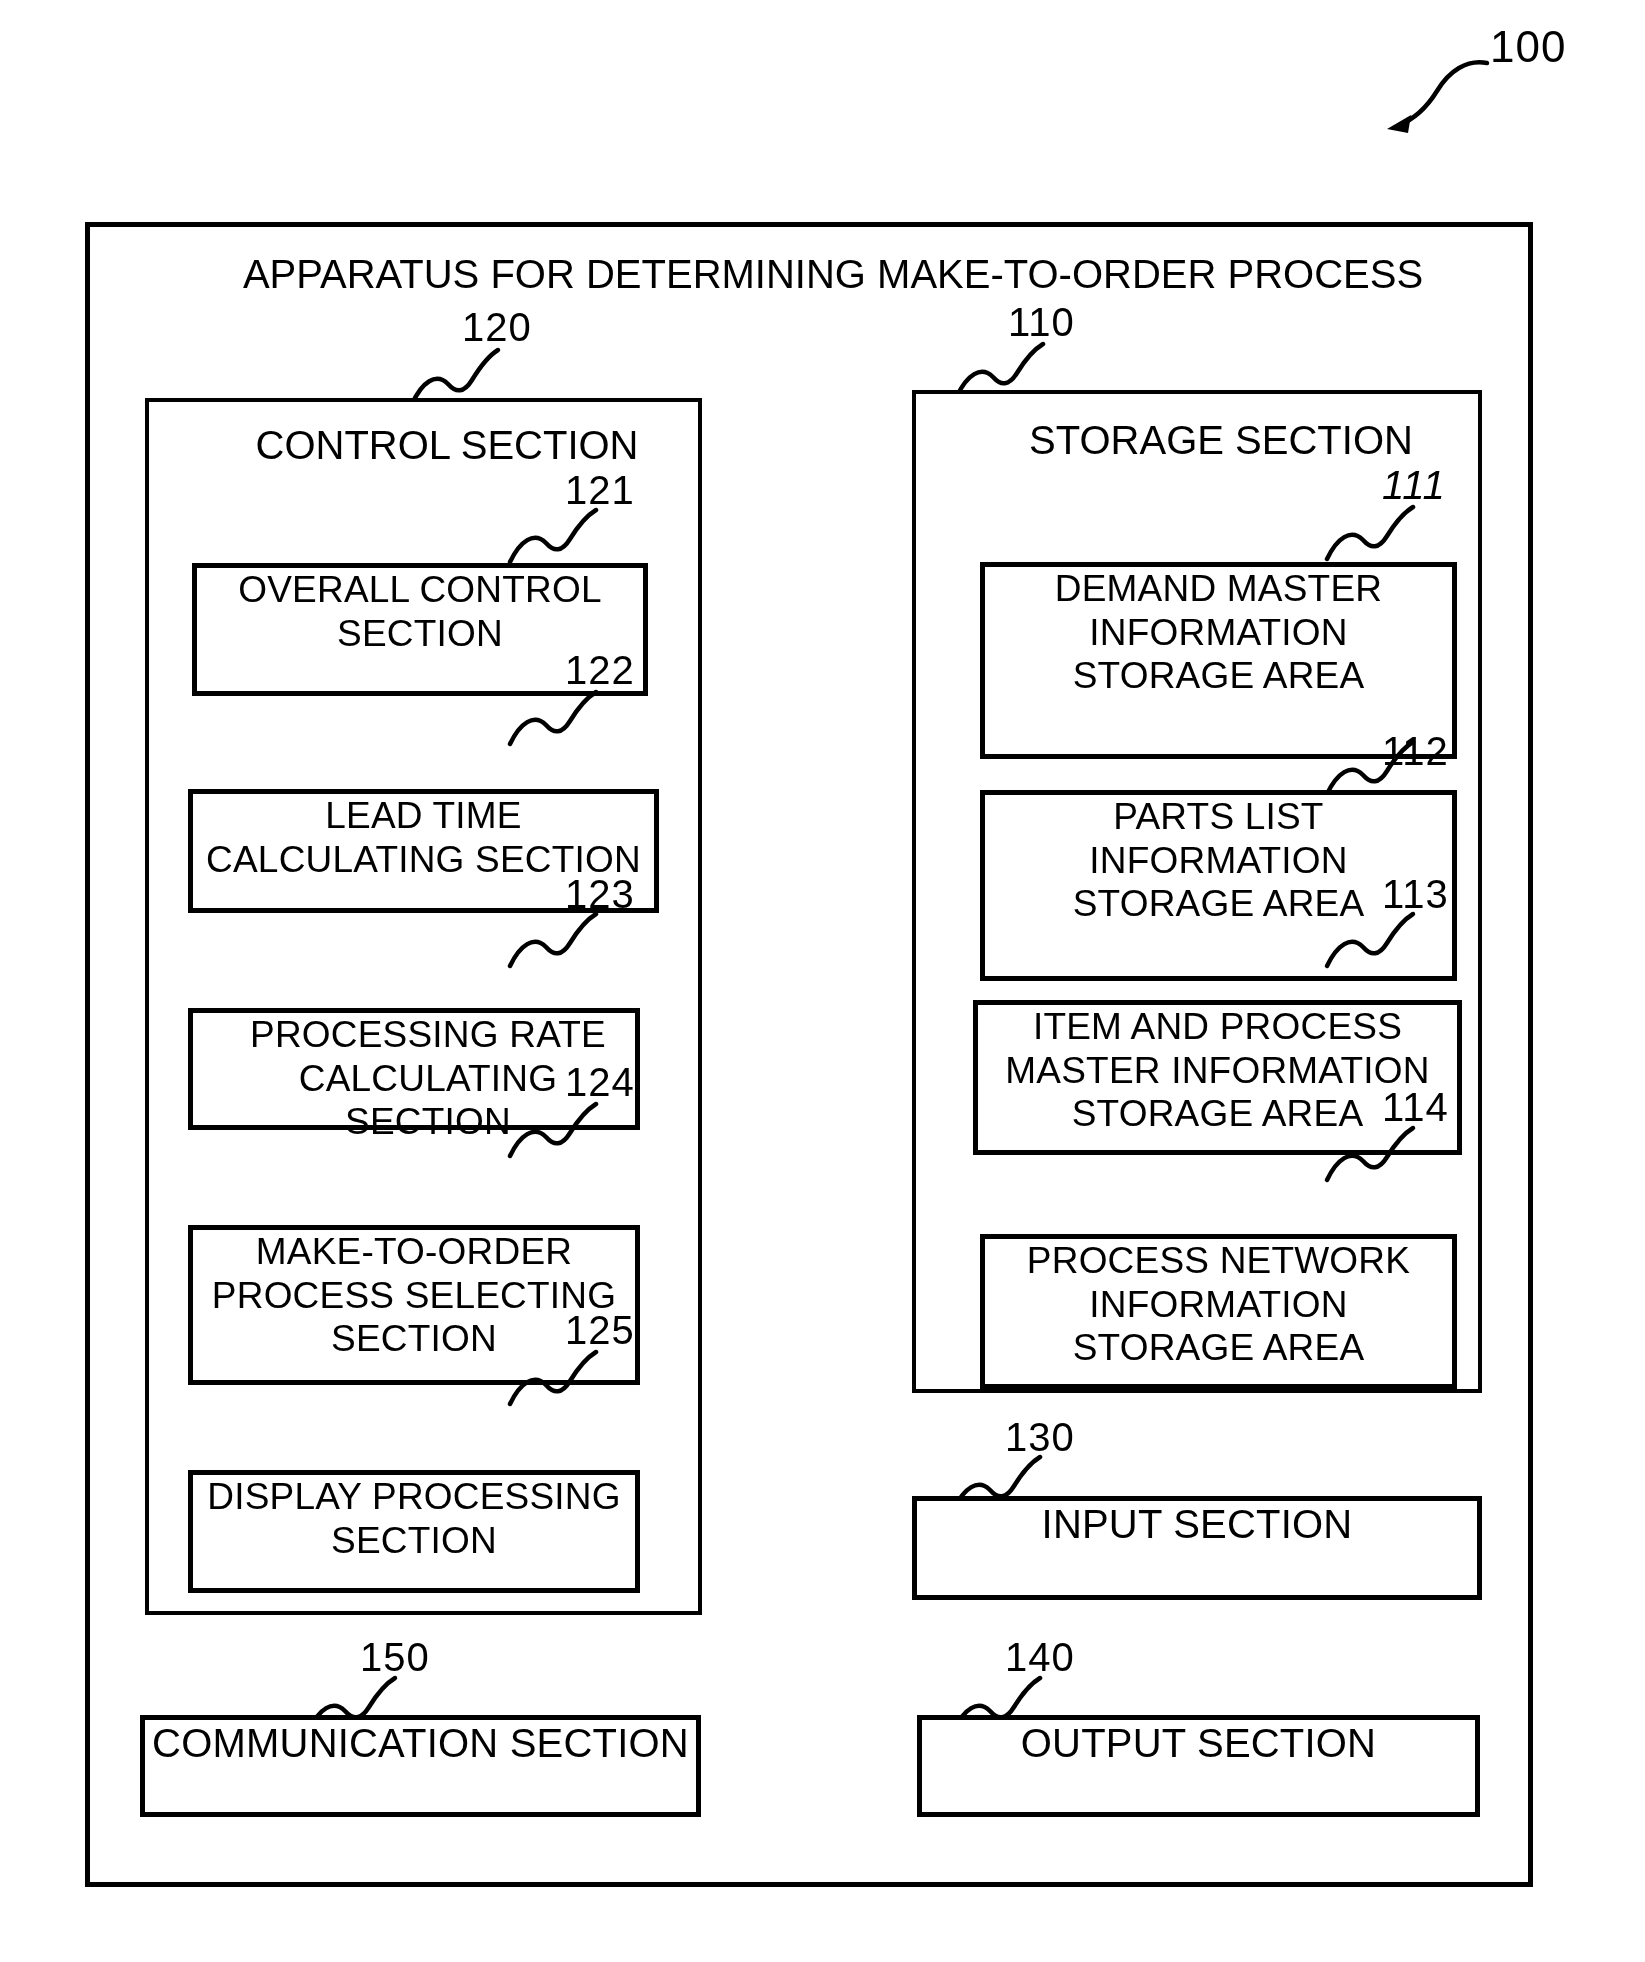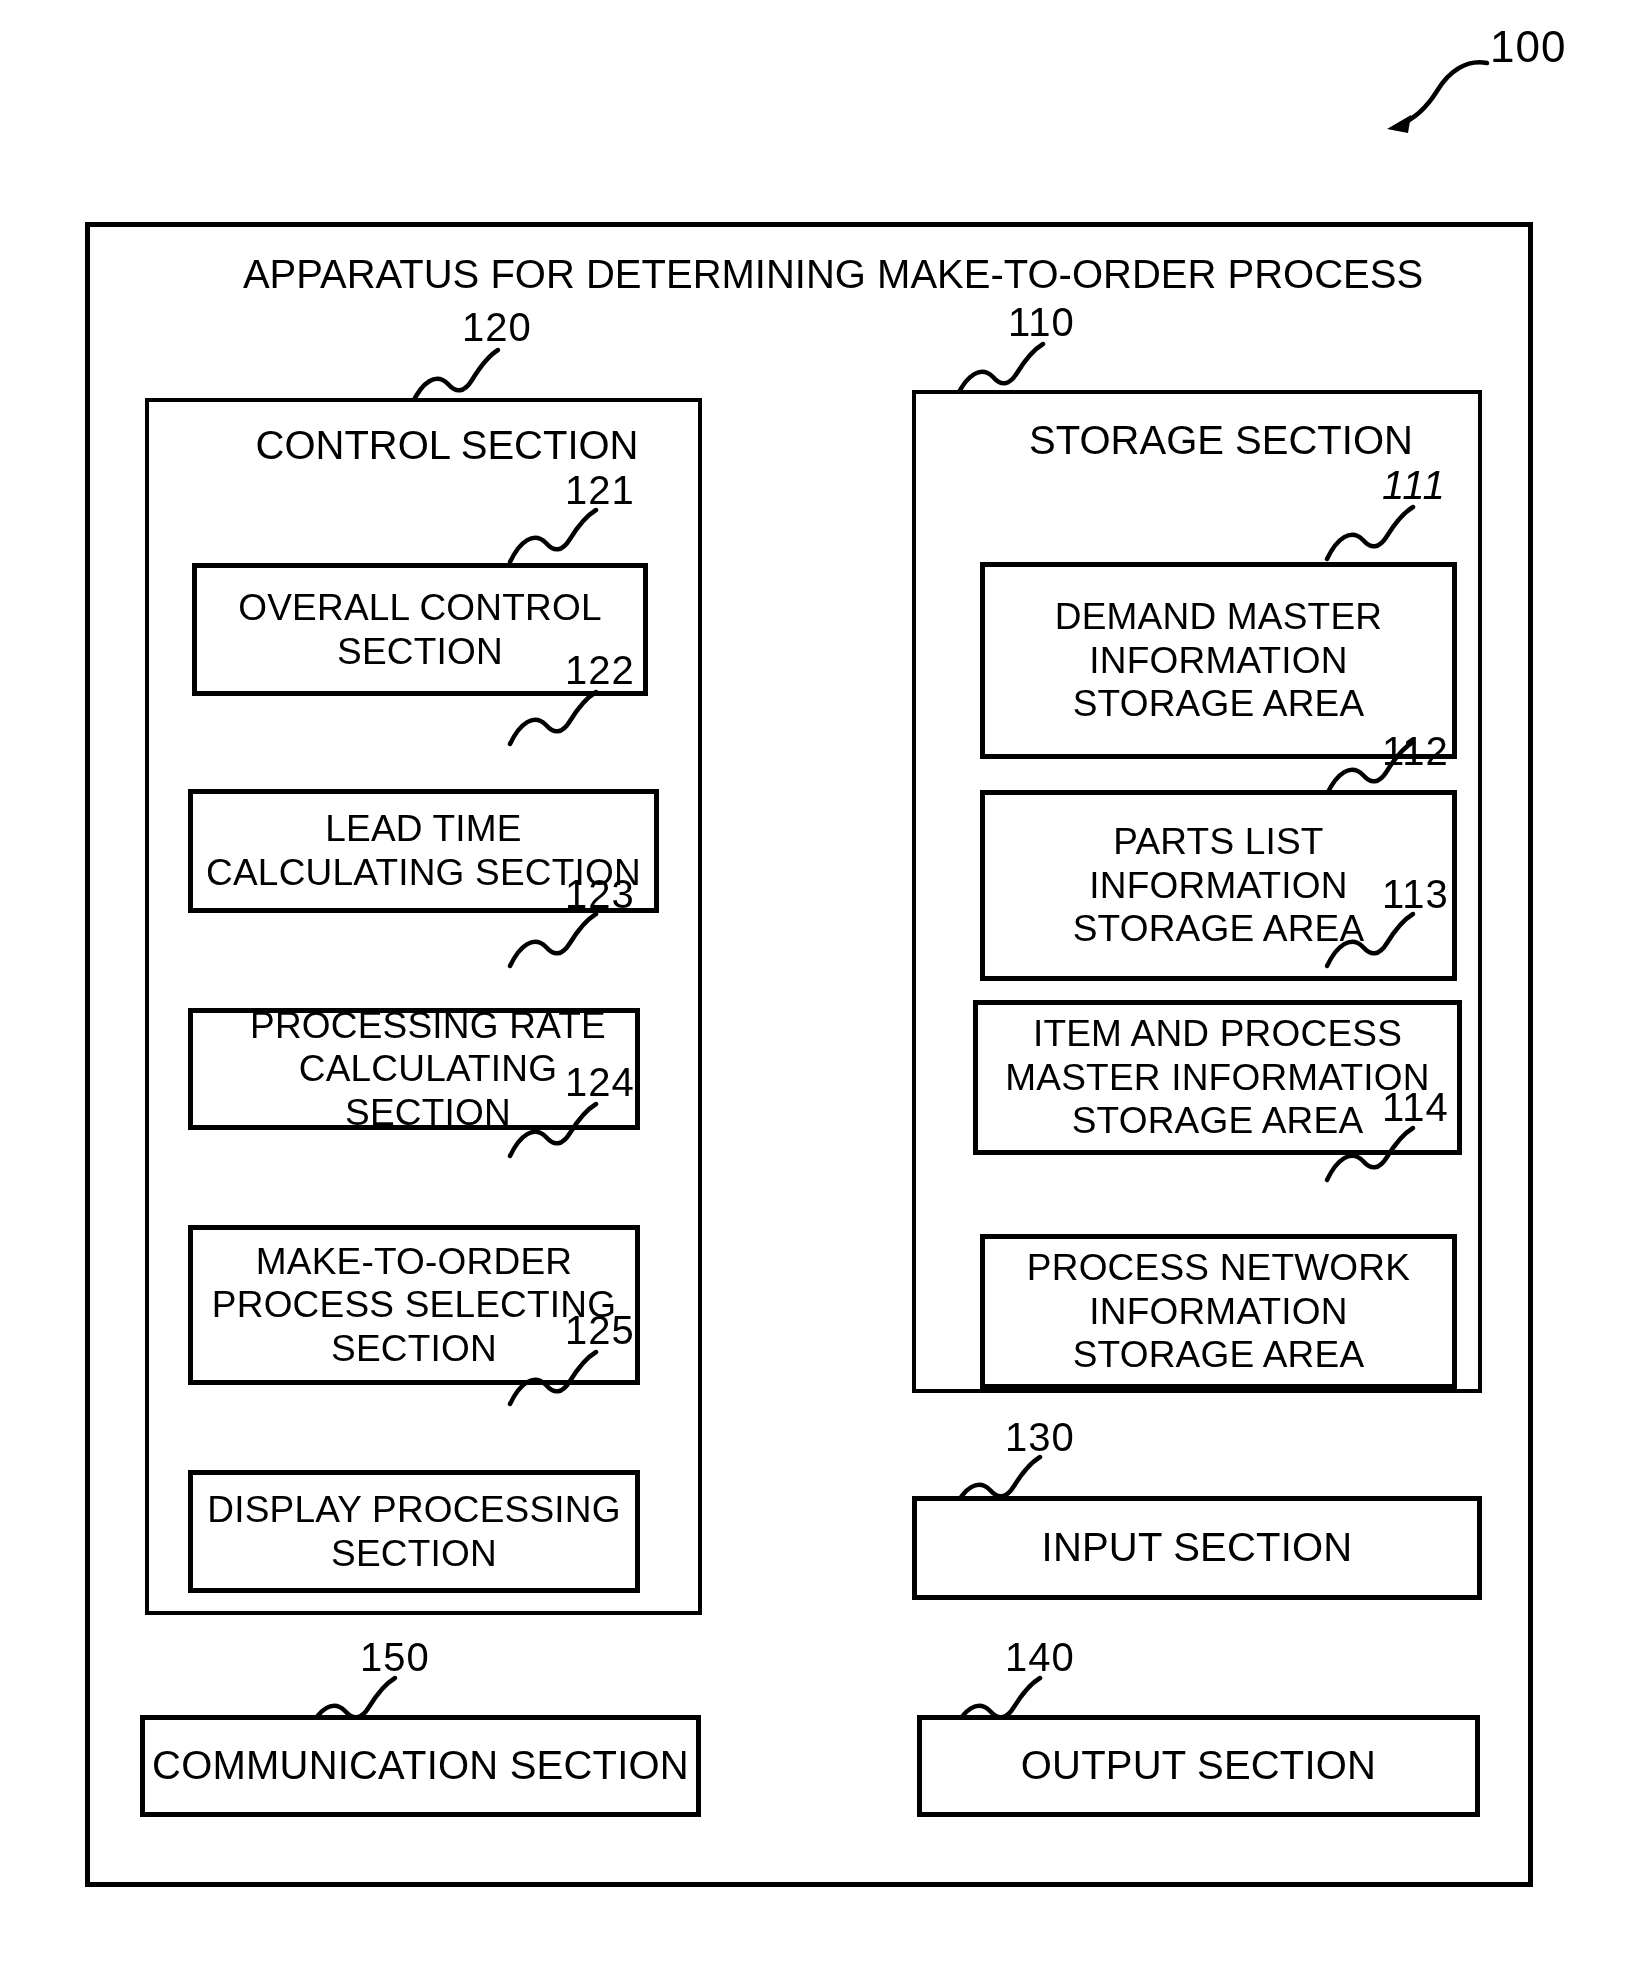--- a/index.html
+++ b/index.html
@@ -17,21 +17,21 @@
     overflow: hidden;
   }
 
   
   .box {
     position: absolute;
     box-sizing: border-box;
     border: 4px solid #000;
     background: #fff;
     display: flex;
-    align-items: center;
+    align-items: flex-start;
     justify-content: center;
     text-align: center;
     line-height: 1.18;
   }
   .box.outer { border-width: 5px; }
   .box.leaf  { border-width: 5px; }
 
   .label-text {
     display: block;
     white-space: pre-line;

